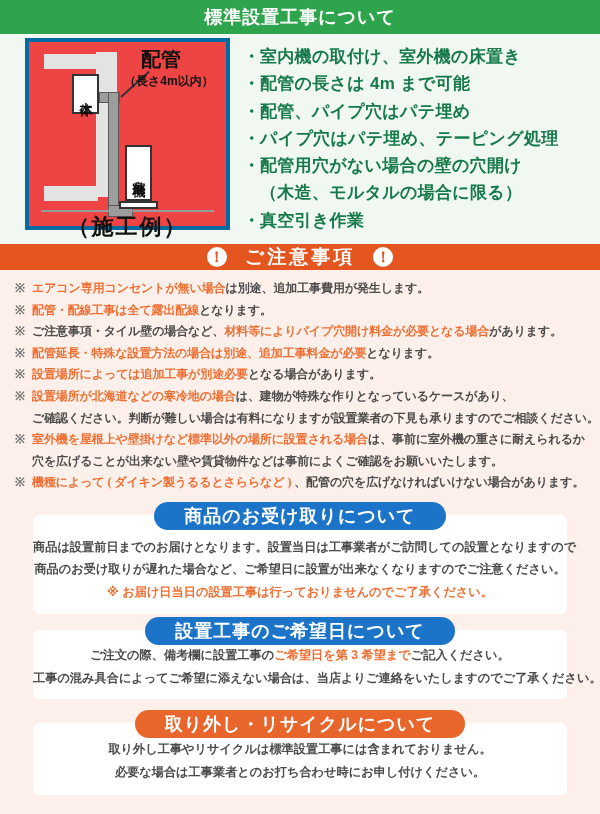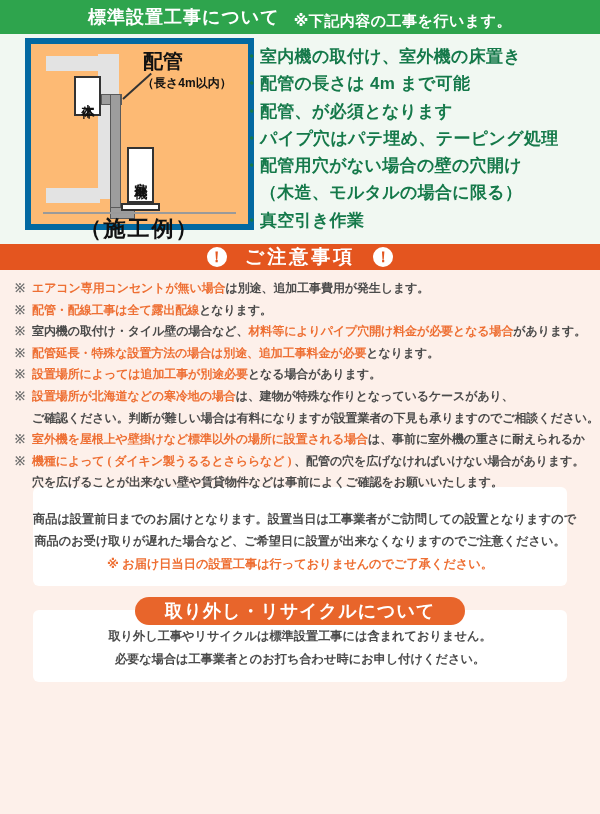--- a/index.html
+++ b/index.html
@@ -13,43 +13,43 @@
   .header{
     height:34px;background:#2ea44d;
     display:flex;align-items:center;justify-content:center;gap:14px;
   }
   .header .title{color:#fff;font-size:18px;letter-spacing:1px;line-height:34px;}
   .header .subtitle{color:#fff;font-size:15px;margin-top:9px;letter-spacing:.5px;}
 
   
   .intro{height:210px;background:#f1f8f2;position:relative;}
   .diagram{
-    position:absolute;left:25px;top:4px;width:229px;height:192px;
-    background:#fdba74;border:6px solid #0369a1;box-sizing:border-box;
+    position:absolute;left:25px;top:4px;width:205px;height:192px;
+    background:#ef4444;border:4px solid #0369a1;box-sizing:border-box;
   }
   .diagram .wall{position:absolute;background:#e3e3e3;}
   .wall-v{left:67px;top:10px;width:21px;height:145px;}
   .wall-h-top{left:15px;top:12px;width:54px;height:15px;}
   .wall-h-bot{left:15px;top:144px;width:54px;height:15px;}
   .pipe{position:absolute;background:#9d9d9d;border:1px solid #5a5a5a;box-sizing:border-box;}
   .pipe-h{left:70px;top:50px;width:21px;height:11px;}
   .pipe-v{left:79px;top:50px;width:11px;height:125px;}
   .pipe-f{left:79px;top:163px;width:25px;height:12px;}
   .unit{
     position:absolute;background:#fff;border:2px solid #333;box-sizing:border-box;
     display:flex;align-items:center;justify-content:center;
     writing-mode:vertical-rl;text-orientation:upright;
     font-size:13px;color:#111;letter-spacing:2px;
   }
   .indoor{left:43px;top:32px;width:27px;height:40px;}
   .outdoor{left:96px;top:103px;width:27px;height:56px;}
   .base{position:absolute;left:90px;top:159px;width:39px;height:8px;background:#fff;border:2px solid #333;box-sizing:border-box;}
   .ground{position:absolute;left:12px;right:12px;top:168px;height:2px;background:#9a9a9a;}
   .pipe-label{position:absolute;left:112px;top:4px;font-size:20px;color:#111;}
-  .pipe-note{position:absolute;left:95px;top:31px;font-size:12px;color:#111;margin-left:16px;}
+  .pipe-note{position:absolute;left:95px;top:31px;font-size:12px;color:#111;}
   .leader{position:absolute;left:92px;top:54px;width:38px;height:2px;background:#333;
     transform:rotate(-42deg);transform-origin:left center;}
   .caption{position:absolute;left:0;right:0;top:170px;text-align:center;font-size:22px;color:#111;letter-spacing:2px;}
 
   .bullets{position:absolute;left:243px;top:9px;}
   .bullet-line{display:flex;font-size:17px;color:#15794a;line-height:27.3px;letter-spacing:.3px;}
   .bullet-dot{width:17px;flex:none;}
 
   
   .caution{height:26px;background:#e4551f;display:flex;align-items:center;justify-content:center;gap:18px;}
@@ -83,21 +83,20 @@
   .sect2{margin-top:3px;}
   .sect2 .card{padding:14px 0 10px;}
   .sect3{margin-top:11px;}
   .sect3 .card{padding:15px 0 12px;}
 </style>
 </head>
 <body>
 
 <div class="header">
   <span class="title">標準設置工事について</span>
-  <span class="subtitle">※下記内容の工事を行います。</span>
 </div>
 
 <div class="intro">
   <div class="diagram">
     <div class="wall wall-h-top"></div>
     <div class="wall wall-v"></div>
     <div class="wall wall-h-bot"></div>
     <div class="pipe pipe-h"></div>
     <div class="pipe pipe-v"></div>
     <div class="pipe pipe-f"></div>
@@ -115,21 +114,21 @@
     <div class="bullet-line">
       <span class="bullet-dot">・</span>
       <span>室内機の取付け、室外機の床置き</span>
     </div>
     <div class="bullet-line">
       <span class="bullet-dot">・</span>
       <span>配管の長さは 4m まで可能</span>
     </div>
     <div class="bullet-line">
       <span class="bullet-dot">・</span>
-      <span>配管、が必須となります</span>
+      <span>配管、パイプ穴はパテ埋め</span>
     </div>
     <div class="bullet-line">
       <span class="bullet-dot">・</span>
       <span>パイプ穴はパテ埋め、テーピング処理</span>
     </div>
     <div class="bullet-line">
       <span class="bullet-dot">・</span>
       <span>配管用穴がない場合の壁の穴開け</span>
     </div>
     <div class="bullet-line">
@@ -147,38 +146,46 @@
   <span class="bang">！</span>
   <span class="ttl">ご注意事項</span>
   <span class="bang">！</span>
 </div>
 
 <div class="bottom">
 
   <div class="notes">
     <div class="note"><span class="mark">※</span><span class="hl">エアコン専用コンセントが無い場合</span><span>は別途、追加工事費用が発生します。</span></div>
     <div class="note"><span class="mark">※</span><span class="hl">配管・配線工事は全て露出配線</span><span>となります。</span></div>
-    <div class="note"><span class="mark">※</span><span>室内機の取付け・タイル壁の場合など、</span><span class="hl">材料等によりパイプ穴開け料金が必要となる場合</span><span>があります。</span></div>
+    <div class="note"><span class="mark">※</span><span>ご注意事項・タイル壁の場合など、</span><span class="hl">材料等によりパイプ穴開け料金が必要となる場合</span><span>があります。</span></div>
     <div class="note"><span class="mark">※</span><span class="hl">配管延長・特殊な設置方法の場合は別途、追加工事料金が必要</span><span>となります。</span></div>
     <div class="note"><span class="mark">※</span><span class="hl">設置場所によっては追加工事が別途必要</span><span>となる場合があります。</span></div>
     <div class="note"><span class="mark">※</span><span class="hl">設置場所が北海道などの寒冷地の場合</span><span>は、建物が特殊な作りとなっているケースがあり、</span></div>
     <div class="note indent"><span>ご確認ください。判断が難しい場合は有料になりますが設置業者の下見も承りますのでご相談ください。</span></div>
     <div class="note"><span class="mark">※</span><span class="hl">室外機を屋根上や壁掛けなど標準以外の場所に設置される場合</span><span>は、事前に室外機の重さに耐えられるか</span></div>
+    <div class="note indent"><span>穴を広げることが出来ない壁や賃貸物件などは事前によくご確認をお願いいたします。</span></div>
     <div class="note"><span class="mark">※</span><span class="hl">機種によって ( ダイキン製うるるとさららなど ) </span><span>、配管の穴を広げなければいけない場合があります。</span></div>
-    <div class="note indent"><span>穴を広げることが出来ない壁や賃貸物件などは事前によくご確認をお願いいたします。</span></div>
   </div>
 
   <div class="sect sect1">
+    <div class="pill pill-blue">商品のお受け取りについて</div>
     <div class="card">
       <div class="ln">商品は設置前日までのお届けとなります。設置当日は工事業者がご訪問しての設置となりますので</div>
       <div class="ln">商品のお受け取りが遅れた場合など、ご希望日に設置が出来なくなりますのでご注意ください。</div>
       <div class="note-ln">※ お届け日当日の設置工事は行っておりませんのでご了承ください。</div>
     </div>
   </div>
 
+  <div class="sect sect2">
+    <div class="pill pill-blue">設置工事のご希望日について</div>
+    <div class="card">
+      <div class="ln"><span>ご注文の際、備考欄に設置工事の</span><span class="hl">ご希望日を第 3 希望まで</span><span>ご記入ください。</span></div>
+      <div class="ln">工事の混み具合によってご希望に添えない場合は、当店よりご連絡をいたしますのでご了承ください。</div>
+    </div>
+  </div>
 
   <div class="sect sect3">
     <div class="pill pill-orange">取り外し・リサイクルについて</div>
     <div class="card">
       <div class="ln">取り外し工事やリサイクルは標準設置工事には含まれておりません。</div>
       <div class="ln">必要な場合は工事業者とのお打ち合わせ時にお申し付けください。</div>
     </div>
   </div>
 
 </div>

